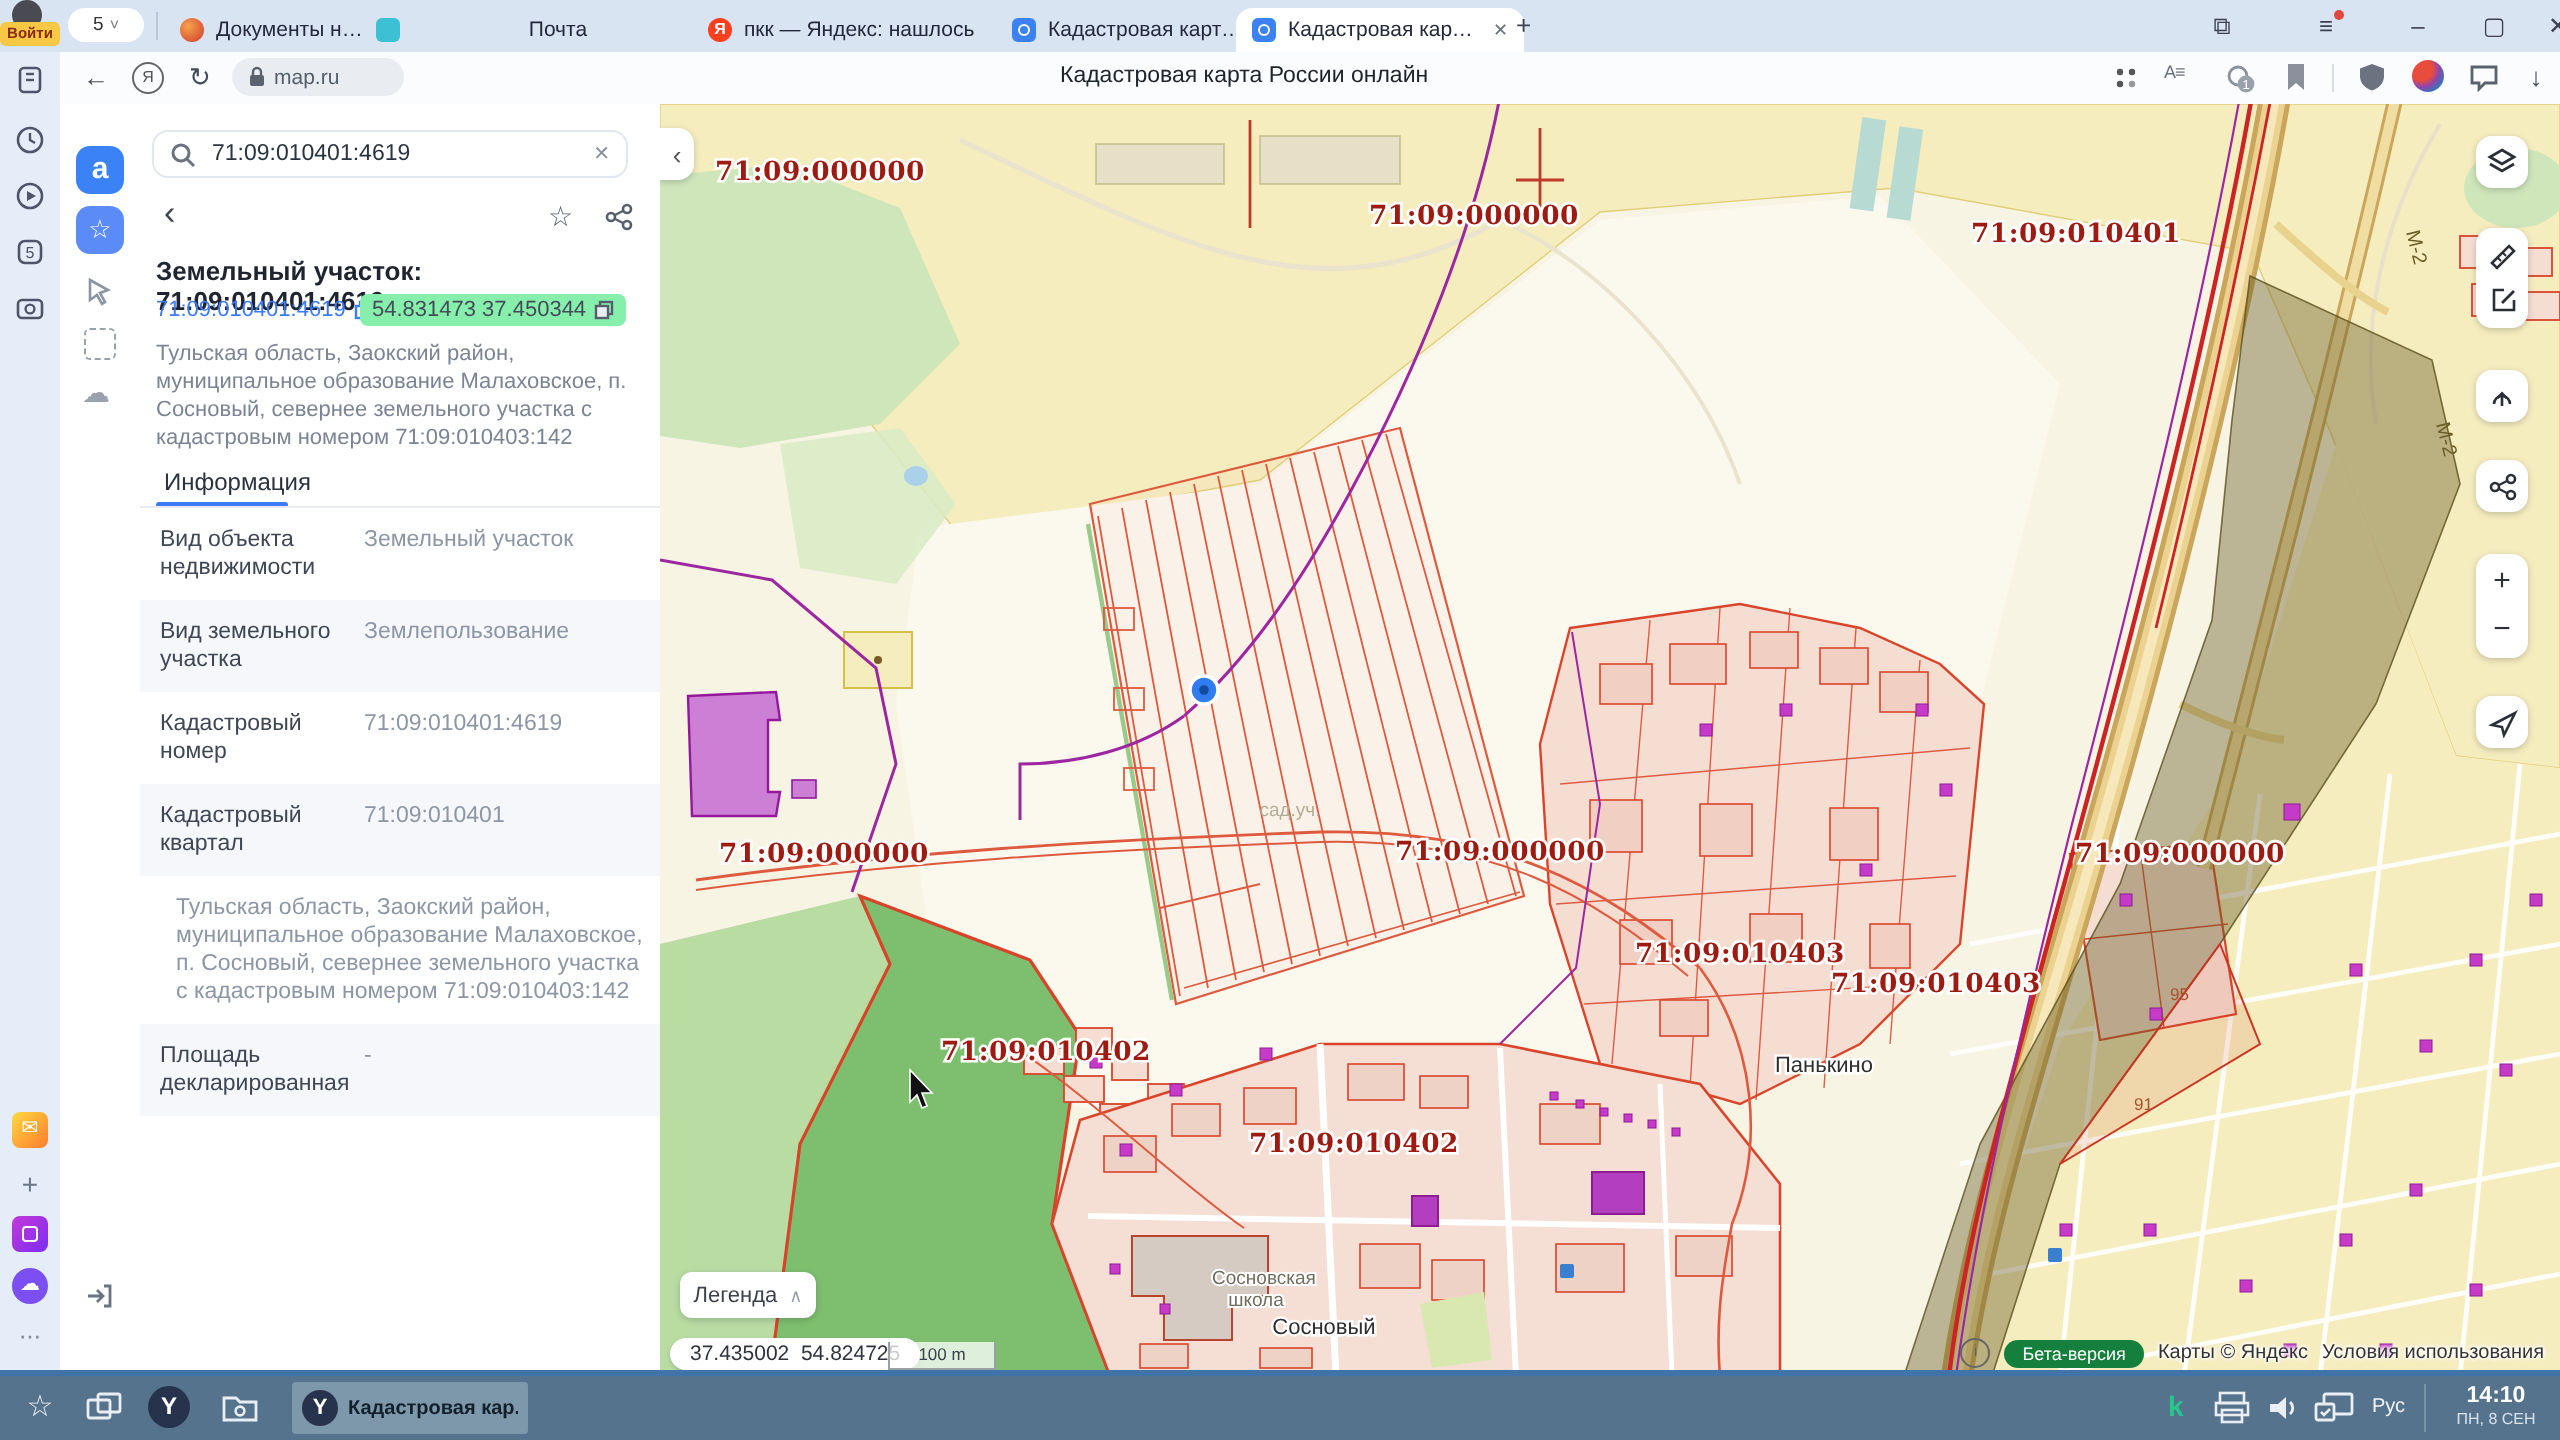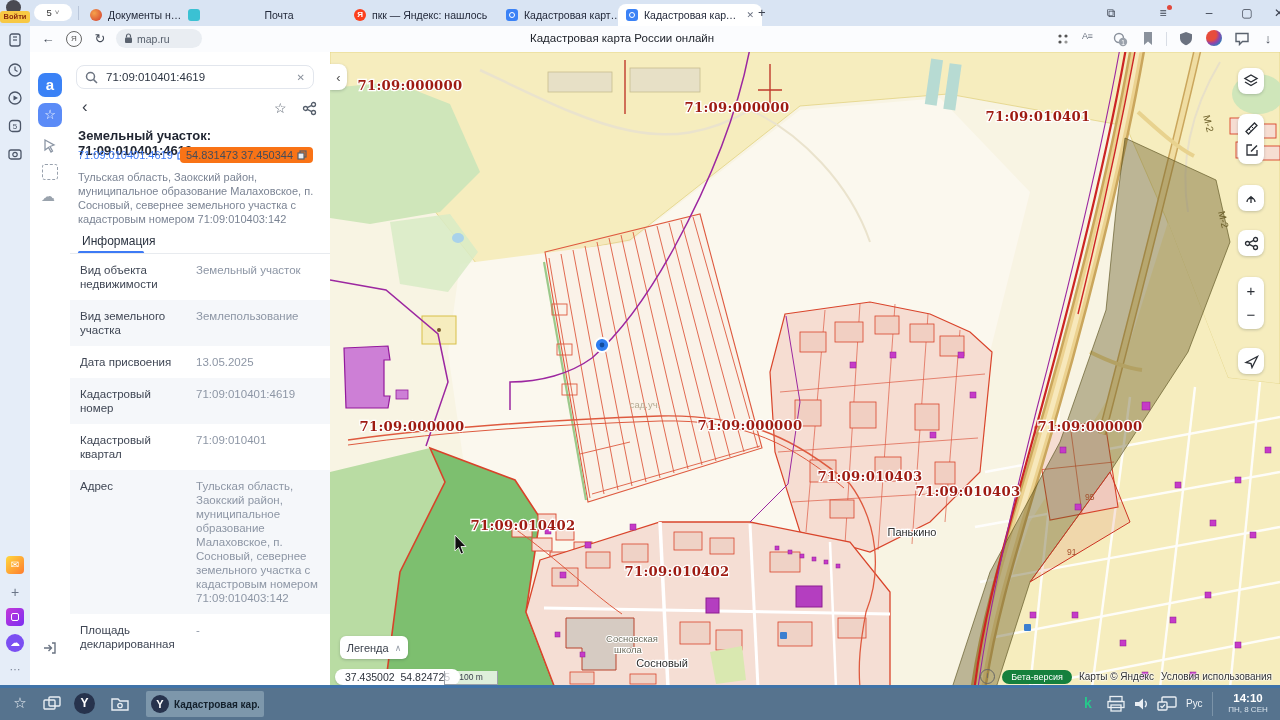--- a/index.html
+++ b/index.html
@@ -24,31 +24,31 @@
   .sbi{left:6px;width:18px;height:18px;color:#4c5668;text-align:center;font-size:12px;line-height:18px}
   
   .appcol{left:30px;top:52px;width:40px;height:633px;background:#fff;border-right:1px solid #eef0f4}
   
   .panel{left:70px;top:52px;width:260px;height:633px;background:#fff;border-right:1px solid #e7eaef;overflow:hidden}
   .search{left:6px;top:13px;width:238px;height:24px;border:1px solid #e2e6ed;border-radius:8px;
           display:flex;align-items:center;gap:6px;padding:0 8px;box-sizing:border-box}
   .search input{border:0;outline:0;flex:1;font-size:11.5px;color:#2b3340;font-family:inherit;background:transparent}
   .ptitle{left:8px;top:76px;width:246px;font-size:13px;font-weight:bold;color:#1f2430}
   .chip-blue{left:8px;top:97px;display:flex;align-items:center;gap:4px;color:#3d7af5;font-size:11px}
-  .chip-gray{left:110px;top:95px;display:flex;align-items:center;gap:4px;background:#f97316;
+  .chip-gray{left:110px;top:95px;display:flex;align-items:center;gap:4px;background:#86efac;
              border-radius:4px;padding:2px 6px;color:#454c59;font-size:11px}
   .desc{left:8px;top:118px;width:240px;font-size:11px;line-height:14px;color:#7b8494}
   .tabl{left:12px;top:182px;font-size:12px;color:#2b3340;font-weight:normal}
   .tabu{left:8px;top:199px;width:66px;height:3px;background:#3d7af5;border-radius:2px}
   .tdiv{left:0;top:201px;width:260px;height:1px;background:#e8ebef}
   .itable{left:0;top:202px;width:260px}
   .irow{display:flex;padding:9px 6px 9px 10px;font-size:11.5px;line-height:14px}
   .irow:nth-child(even){background:#f5f7fa}
   .irow .k{width:94px;flex:0 0 auto;color:#3f4654}
-  .irow .v{margin-left:22px;color:#8d96a5}
+  .irow .v{margin-left:8px;color:#8d96a5}
   
   .map{left:330px;top:52px;width:950px;height:633px;overflow:hidden}
   .mbtn{background:#fff;border-radius:8px;box-shadow:0 1px 3px rgba(40,50,60,.25);
         display:flex;align-items:center;justify-content:center;color:#2b2f36}
   .cad{font-family:"DejaVu Serif","Liberation Serif",serif;font-weight:bold;font-size:13.2px;
        fill:#9e1b12;stroke:#ffffff;stroke-width:2.6px;paint-order:stroke;letter-spacing:.3px}
   .plc{font-size:11px;fill:#2e2e2e;stroke:#fff;stroke-width:2.4px;paint-order:stroke}
   .plc2{font-size:9.5px;fill:#6e6e5e;stroke:#fff;stroke-width:2px;paint-order:stroke}
   .halo{text-shadow:0 0 2px #fff,0 0 2px #fff,0 0 2px #fff,0 0 2px #fff}
   .legendbtn{left:10px;top:584px;width:68px;height:23px;background:#fff;border-radius:6px;
@@ -265,33 +265,28 @@
   <div class="abs itable">
     <div class="irow">
         <div class="k">Вид объекта недвижимости</div>
         <div class="v">Земельный участок</div>
       </div>
     <div class="irow">
         <div class="k">Вид земельного участка</div>
         <div class="v">Землепользование</div>
       </div>
     <div class="irow">
-        <div class="k">Дата присвоения</div>
-        <div class="v">13.05.2025</div>
-      </div>
-    <div class="irow">
         <div class="k">Кадастровый номер</div>
         <div class="v">71:09:010401:4619</div>
       </div>
     <div class="irow">
         <div class="k">Кадастровый квартал</div>
         <div class="v">71:09:010401</div>
       </div>
     <div class="irow">
-        <div class="k">Адрес</div>
         <div class="v">Тульская область, Заокский район, муниципальное образование Малаховское, п. Сосновый, севернее земельного участка с кадастровым номером 71:09:010403:142</div>
       </div>
     <div class="irow">
         <div class="k">Площадь декларированная</div>
         <div class="v">-</div>
       </div>
 
   </div>
 </div>
 

